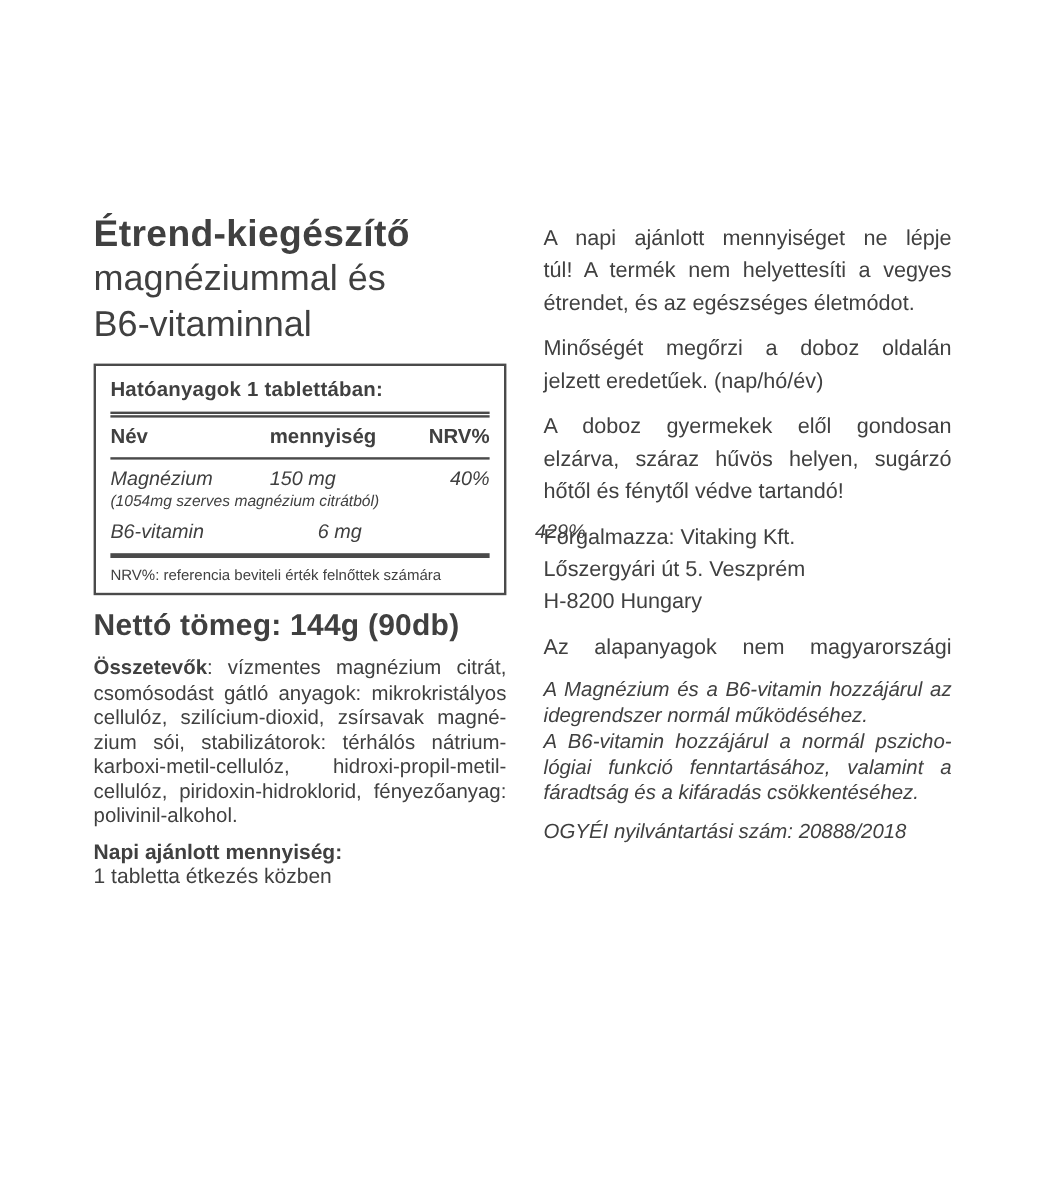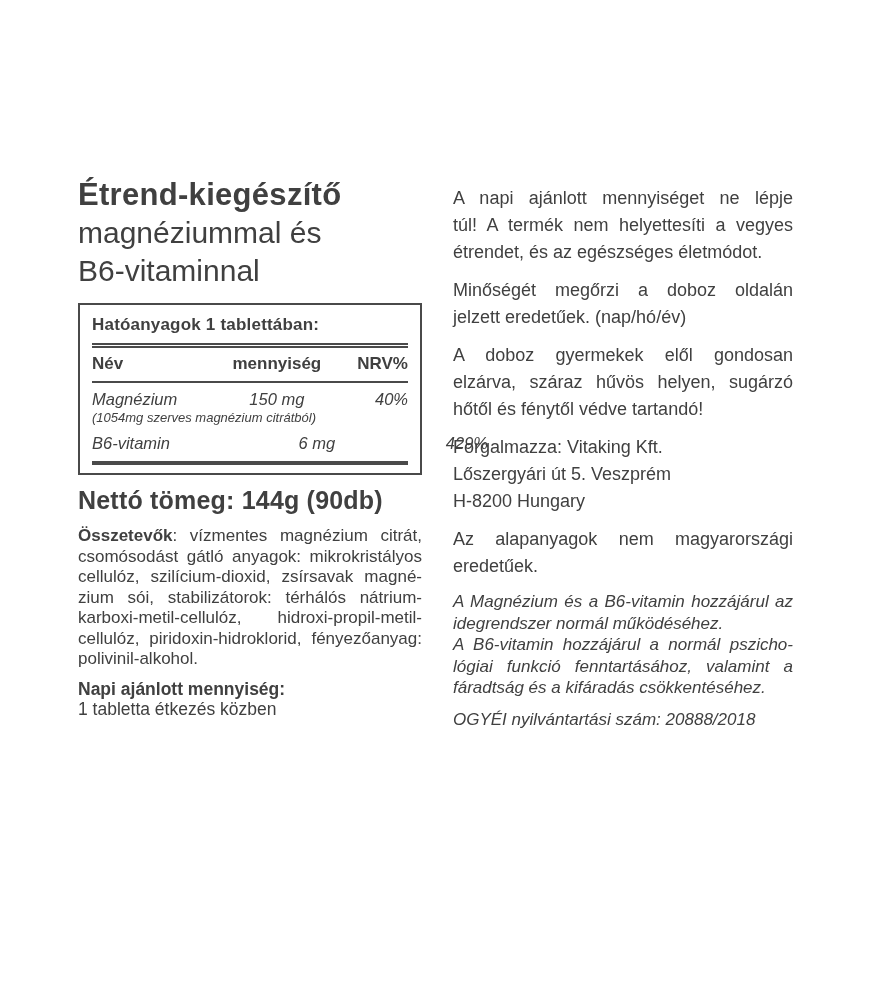--- a/index.html
+++ b/index.html
@@ -14,21 +14,21 @@
   
   .title-bold { font-size:31px; font-weight:bold; line-height:38px; letter-spacing:0.3px; }
   .title-reg  { font-size:30px; font-weight:400;  line-height:38px; }
 
   .supp-table { margin-top:13px; border:2px solid #4a4a4a; padding:8px 12px 8px 12px; }
   .t-title { font-size:17px; font-weight:bold; padding:2px 0 8px 0; letter-spacing:0.2px; }
   .rule-thick { border-top:5px double #4a4a4a; }
   .rule-thick2 { border-top:4px solid #4a4a4a; }
   .rule-thin  { border-top:2px solid #4a4a4a; }
   .t-grid { display:grid; grid-template-columns:42% 33% 25%; align-items:baseline; }
-  .t-grid .c2 { text-align:center; }
+  .t-grid .c2 { text-align:left; }
   .t-grid .c3 { text-align:right; }
   .t-head { font-size:17px; font-weight:bold; padding:6px 0 7px 0; }
   .t-row  { font-size:16.5px;font-style:italic; }
   .t-row.r1 { padding-top:7px; }
   .t-row.r2 { padding:6px 0 8px 0;gap:40px; }
   .t-note { font-size:13px; padding:1px 0 3px 0;font-style:italic; }
   .t-footnote { font-size:12.5px; padding-top:7px; }
 
   .net-weight { margin-top:11px; font-size:25px; font-weight:bold; letter-spacing:0.2px; }
 
@@ -69,20 +69,21 @@
         <span class="c2">150 mg</span>
         <span class="c3">40%</span>
       </div>
       <div class="t-note">(1054mg szerves magnézium citrátból)</div>
       <div class="t-grid t-row r2">
         <span class="c1">B6-vitamin</span>
         <span class="c2">6 mg</span>
         <span class="c3">429%</span>
       </div>
       <div class="rule-thick2"></div>
+      <div class="t-footnote">NRV%: referencia beviteli érték felnőttek számára</div>
     </div>
 
     <div class="net-weight">Nettó tömeg: 144g (90db)</div>
 
     <div class="ingredients">
       <div class="jl"><span class="b">Összetevők</span><span>: vízmentes magnézium citrát,</span></div>
       <div class="jl">csomósodást gátló anyagok: mikrokristályos</div>
       <div class="jl">cellulóz, szilícium-dioxid, zsírsavak magné-</div>
       <div class="jl">zium sói, stabilizátorok: térhálós nátrium-</div>
       <div class="jl">karboxi-metil-cellulóz, hidroxi-propil-metil-</div>
@@ -117,21 +118,20 @@
     </div>
 
     <div class="para">
       <div>Forgalmazza: Vitaking Kft.</div>
       <div>Lőszergyári út 5. Veszprém</div>
       <div>H-8200 Hungary</div>
     </div>
 
     <div class="para">
       <div class="jl">Az alapanyagok nem magyarországi</div>
-      <div>eredetűek.</div>
     </div>
 
     <div class="claims">
       <div class="jl">A Magnézium és a B6-vitamin hozzájárul az</div>
       <div>idegrendszer normál működéséhez.</div>
       <div class="jl">A B6-vitamin hozzájárul a normál pszicho-</div>
       <div class="jl">lógiai funkció fenntartásához, valamint a</div>
       <div>fáradtság és a kifáradás csökkentéséhez.</div>
     </div>
 

